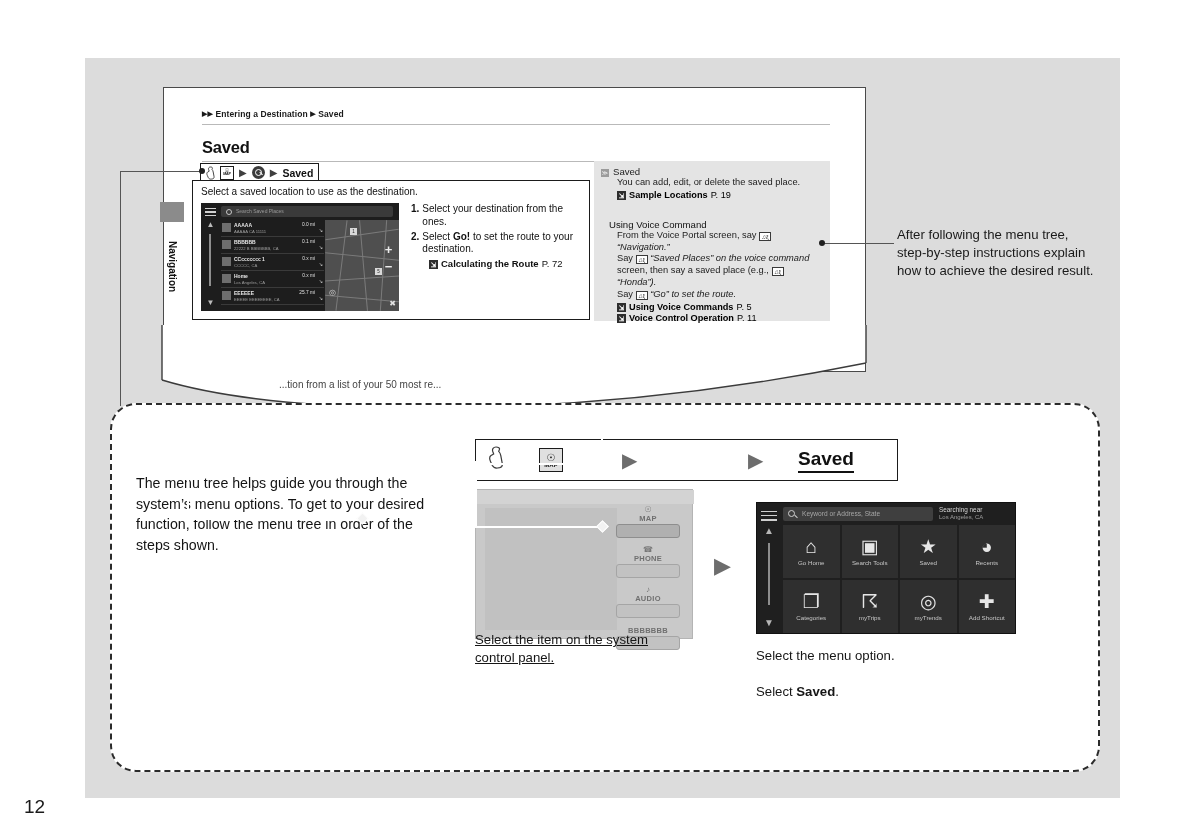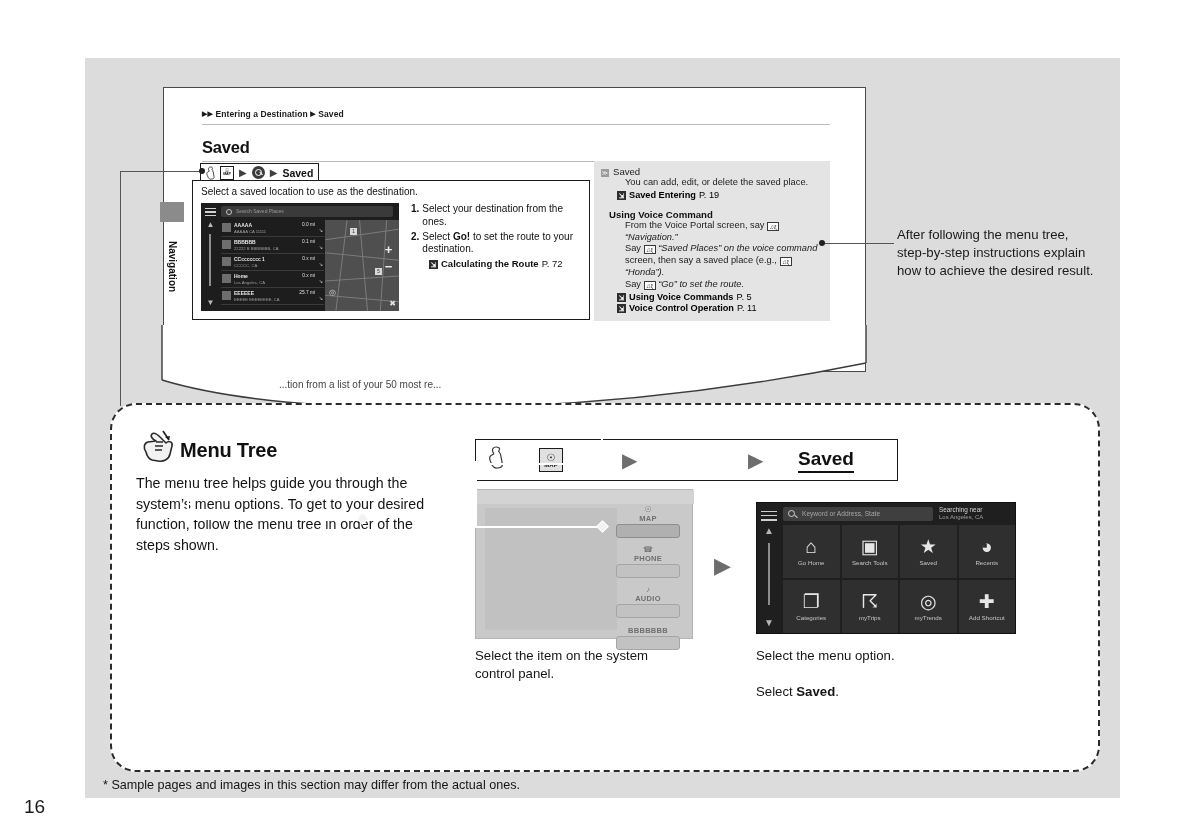--- a/index.html
+++ b/index.html
@@ -146,22 +146,22 @@
   
   .note-col {
     position: absolute; left: 430px; top: 73px; width: 236px; height: 160px;
     background: #e4e4e4; padding: 5px 7px;
   }
   .note-h { display: flex; gap: 4px; align-items: baseline; font-size: 9.6px; color: #222; }
   .note-h .sq {
     display: inline-block; width: 8px; height: 8px; background: #9b9b9b; color: #fff;
     font-size: 6px; line-height: 8px; text-align: center; flex: 0 0 auto;
   }
-  .note-p { font-size: 9.3px; color: #1c1c1c; line-height: 1.27; margin-left: 24px; }
-  .note-sub { font-size: 9.6px; font-weight: bold; color: #111; margin-top: 9px; margin-left: 8px; }
+  .note-p { font-size: 9.3px; color: #1c1c1c; line-height: 1.27; margin-left: 16px; }
+  .note-sub { font-size: 9.6px; font-weight: normal; color: #111; margin-top: 19px; margin-left: 8px; }
   .note-xref { display: flex; gap: 3px; margin-left: 16px; font-size: 9.2px; align-items: baseline; margin-top: 1px; }
   .vtag {
     display: inline-block; width: 12px; height: 9px; border: 1px solid #3a3a3a; background: #fff;
     font-size: 6px; line-height: 8px; text-align: center; vertical-align: -1px;
   }
 
   
   .side-tab {
     position: absolute; left: 160px; top: 202px; width: 24px; height: 20px;
     background: #8b8b8b;
@@ -456,21 +456,21 @@
     </div>
 
     <div class="note-col">
       <div class="note-h">
         <span class="sq">≫</span>
         <span>Saved</span>
       </div>
       <div class="note-p">You can add, edit, or delete the saved place.</div>
       <div class="note-xref">
         <span class="xicon">⇲</span>
-        <b>Saved Entering</b>
+        <b>Sample Locations</b>
         <span>P. 19</span>
       </div>
       <div class="note-sub">Using Voice Command</div>
       <div class="note-p">
         <span>From the Voice Portal screen, say</span>
         <span class="vtag">♫ξ</span>
         <i>“Navigation.”</i>
       </div>
       <div class="note-p">
         <span>Say</span>
@@ -513,31 +513,20 @@
   <div class="conn" style="left:120px; top:171px; width:1.4px; height:235px;"></div>
   <div class="dot" style="left:199px; top:168px;"></div>
 
   <div class="conn" style="left:822px; top:243px; width:72px; height:1.4px;"></div>
   <div class="dot" style="left:819px; top:240px;"></div>
 
   <div class="right-note">After following the menu tree, step-by-step instructions explain how to achieve the desired result.</div>
 
   <div class="dash-panel">
 
-    <div class="mt-head">
-      <span>
-        <svg width="38" height="36" viewBox="0 0 38 36">
-          <path d="M6 22 C3 18 4 13 8 12 L16 11 C12 9 10 6 12 4 C14 2 18 5 21 8 L26 13 C29 10 33 12 32 16 L30 24 C29 29 24 32 18 31 L12 30 C9 29 7 26 6 22 Z" fill="#f2f2f2" stroke="#2a2a2a" stroke-width="1.6" stroke-linejoin="round"></path>
-          <path d="M16 12 L23 12 M15 16 L23 16 M15 20 L22 20" stroke="#2a2a2a" stroke-width="1.3" fill="none"></path>
-          <path d="M23 1 L29 10" stroke="#1a1a1a" stroke-width="1.6" fill="none"></path>
-          <path d="M29 10 L25 7 L30 6 Z" fill="#1a1a1a"></path>
-        </svg>
-      </span>
-      <span class="mt-title">Menu Tree</span>
-    </div>
 
     <div class="mt-body">The menu tree helps guide you through the system’s menu options. To get to your desired function, follow the menu tree in order of the steps shown.</div>
 
     <div class="bigbar">
       <span class="bb-hand">
         <svg width="16" height="26" viewBox="0 0 16 26">
           <path d="M8 2 C5.3 2 4 4 4.7 6.2 L5.7 9 L3 10.6 C1.4 11.7 1.4 14 2.5 16.4 L4.2 20.3 C5.3 22.5 7.2 23.4 9.6 23 L11.7 22.6 C13.8 22.1 14.7 20.4 14.2 18.1 L12.8 10.6 C12.4 8.5 11.7 7.3 10.7 6.4 L11.4 4.5 C11.9 2.9 10.5 2 8 2 Z" fill="none" stroke="#3a3a3a" stroke-width="1.2"></path>
         </svg>
       </span>
       <span class="bb-map">
@@ -639,22 +628,21 @@
     <div class="wconn" style="left:75px; top:60px; width:2px; height:54px;"></div>
     <div class="wconn" style="left:75px; top:113px; width:175px; height:2px;"></div>
     <div class="wdiamond" style="left:246px; top:109px;"></div>
 
     <div class="wconn" style="left:363px; top:56px; width:2px; height:66px;"></div>
     <div class="wconn" style="left:363px; top:121px; width:127px; height:2px;"></div>
     <div class="wdiamond" style="left:486px; top:117px;"></div>
     <div class="wconn" style="left:489px; top:20px; width:2px; height:40px;"></div>
     <div class="wconn" style="left:363px; top:58px; width:128px; height:2px;"></div>
 
-    <div class="cap-text" style="left:363px; top:242px; width:210px;">Select the item on the system control panel.</div>
+    <div class="cap-text" style="left:363px; top:226px; width:210px;text-decoration:underline;">Select the item on the system control panel.</div>
     <div class="cap-text" style="left:644px; top:278px; width:230px;"><span>Select </span><b>Saved</b><span>.</span></div>
     <div class="cap-text" style="left:644px; top:242px; width:230px;">Select the menu option.</div>
   </div>
 
   <div class="footnote-band"></div>
-  <div class="footnote">* Sample pages and images in this section may differ from the actual ones.</div>
-  <div class="pagenum">16</div>
+  <div class="pagenum">12</div>
 
 </div>
 
 </body></html>

